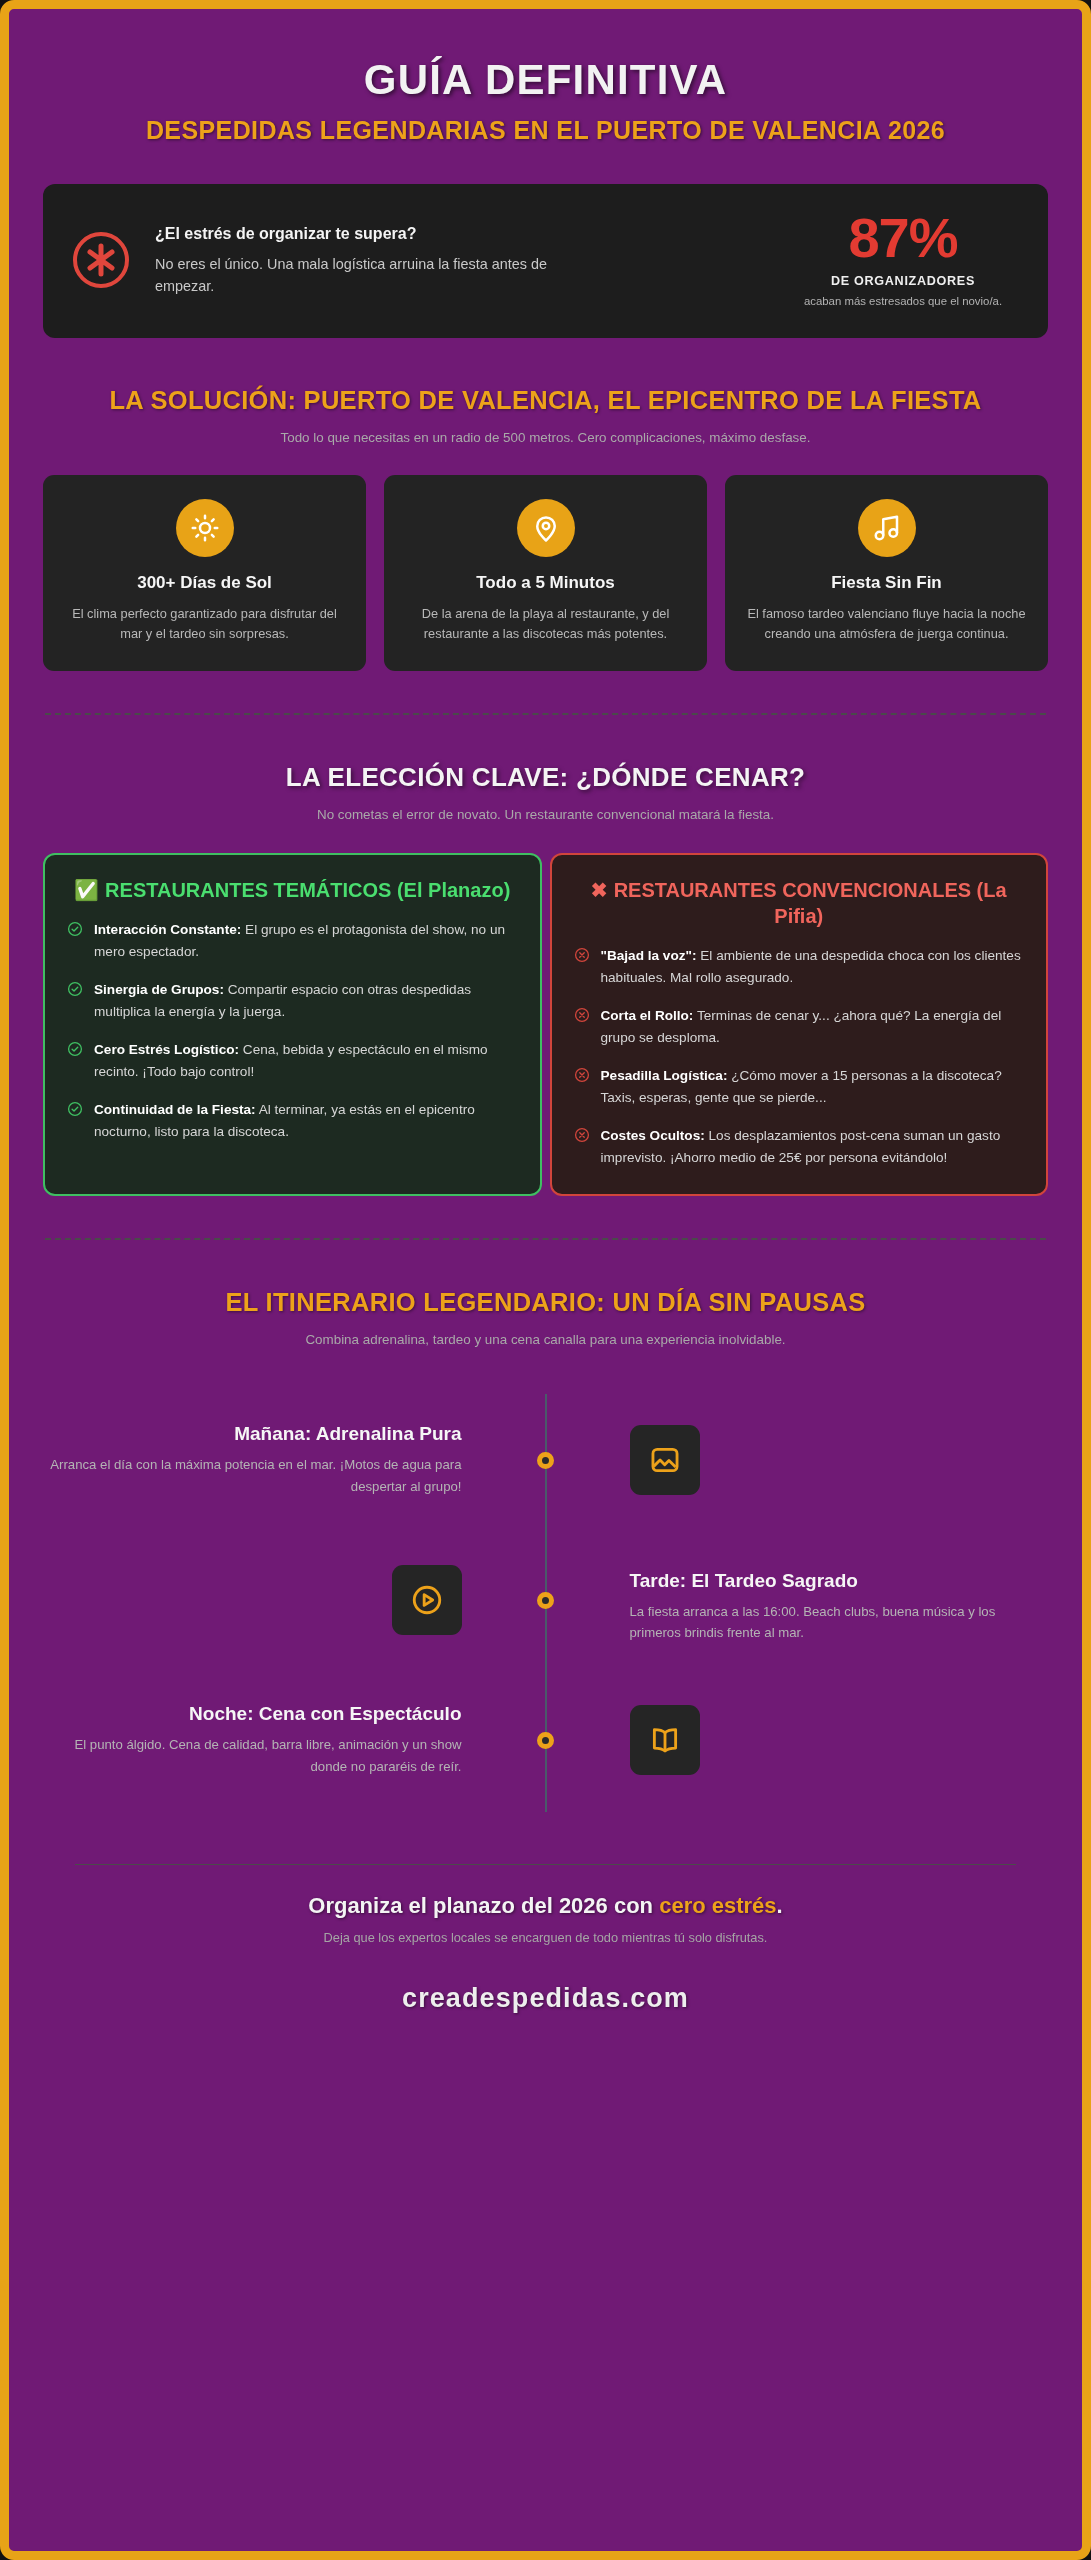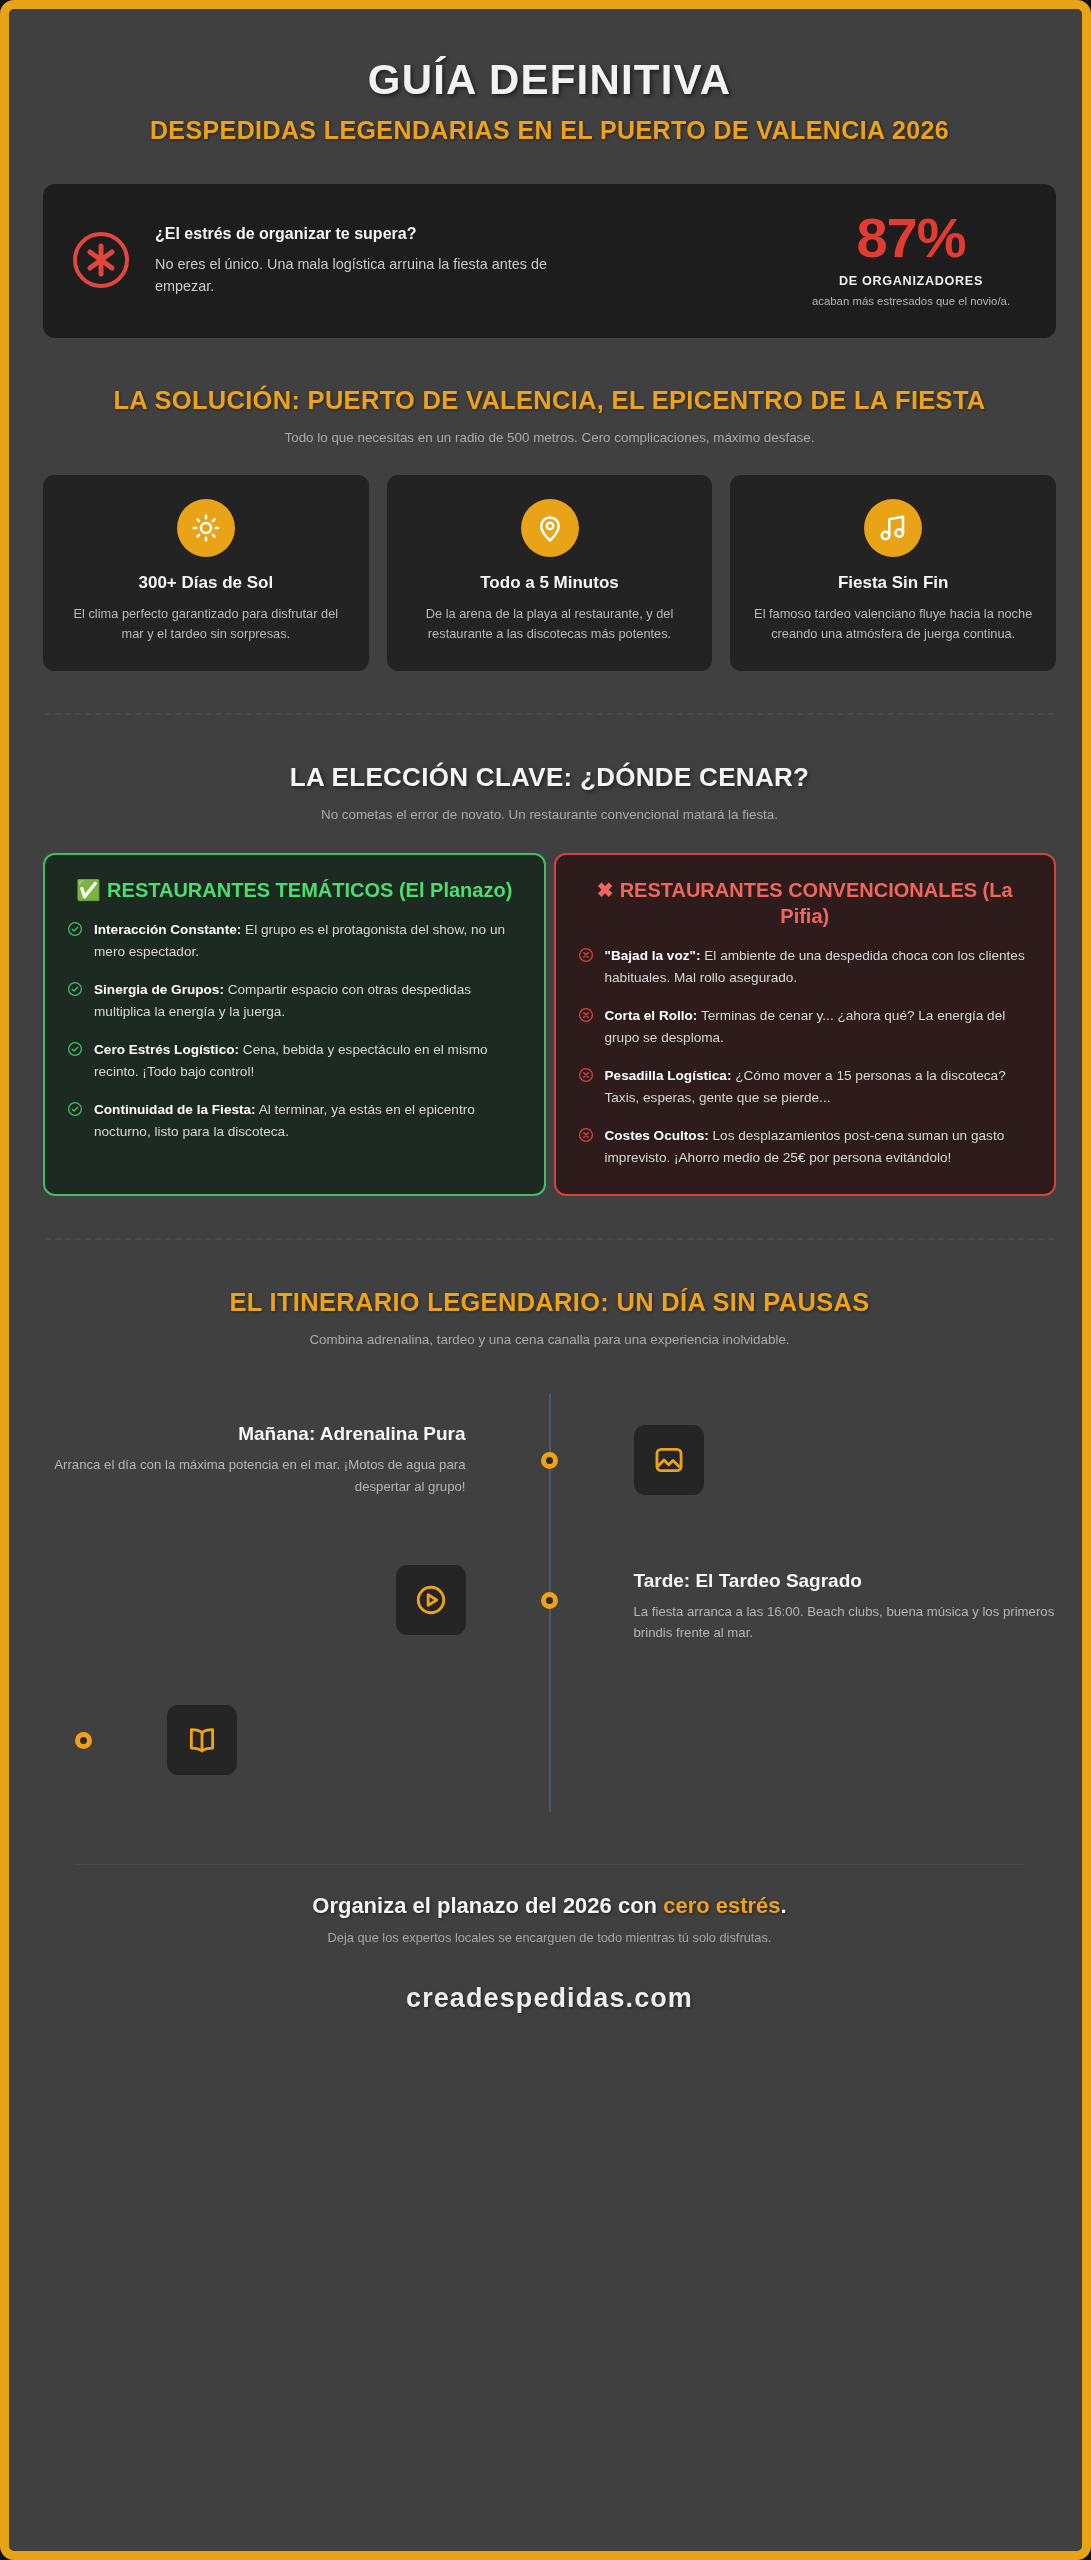--- a/index.html
+++ b/index.html
@@ -5,27 +5,27 @@
   * { box-sizing: border-box; margin: 0; padding: 0; }
   html, body {
     width: 1091px;
     background: #111111;
     font-family: "Liberation Sans", sans-serif;
   }
   .page {
     position: relative;
     width: 1091px;
     min-height: 2560px;
-    background: #404040;
+    background: #701a75;
     border-left: 9px solid #e8a317;
     border-right: 9px solid #e8a317;
     border-top: 9px solid #e8a317;
     border-bottom: 9px solid #e8a317;
     border-radius: 14px;
-    padding: 22px 22px 0 30px;
+    padding: 22px 30px 0 30px;
     overflow: hidden;
   }
 
   
   .hdr { text-align: center; padding: 26px 40px 12px 40px; }
   .hdr h1 {
     font-size: 42px;
     font-weight: bold;
     letter-spacing: 1.2px;
     color: #f2f2f2;
@@ -479,20 +479,24 @@
         <div class="tl-mid">
           <div class="tl-dot"></div>
         </div>
         <div class="tl-side tl-text">
           <h5>Tarde: El Tardeo Sagrado</h5>
           <p>La fiesta arranca a las 16:00. Beach clubs, buena música y los primeros brindis frente al mar.</p>
         </div>
       </div>
 
       <div class="tl-item left">
+        <div class="tl-side tl-text">
+          <h5>Noche: Cena con Espectáculo</h5>
+          <p>El punto álgido. Cena de calidad, barra libre, animación y un show donde no pararéis de reír.</p>
+        </div>
         <div class="tl-mid">
           <div class="tl-dot"></div>
         </div>
         <div class="tl-side tl-art">
           <div class="tl-box">
             <svg width="34" height="34" viewBox="0 0 24 24" fill="none" stroke="#eda21a" stroke-width="2" stroke-linejoin="round">
               <path d="M12 6.8C10.4 5.3 8.3 4.7 4.5 4.7v13c3.8 0 5.9.6 7.5 2.1 1.6-1.5 3.7-2.1 7.5-2.1v-13c-3.8 0-5.9.6-7.5 2.1z"></path>
               <path d="M12 6.8v12.9"></path>
             </svg>
           </div>

